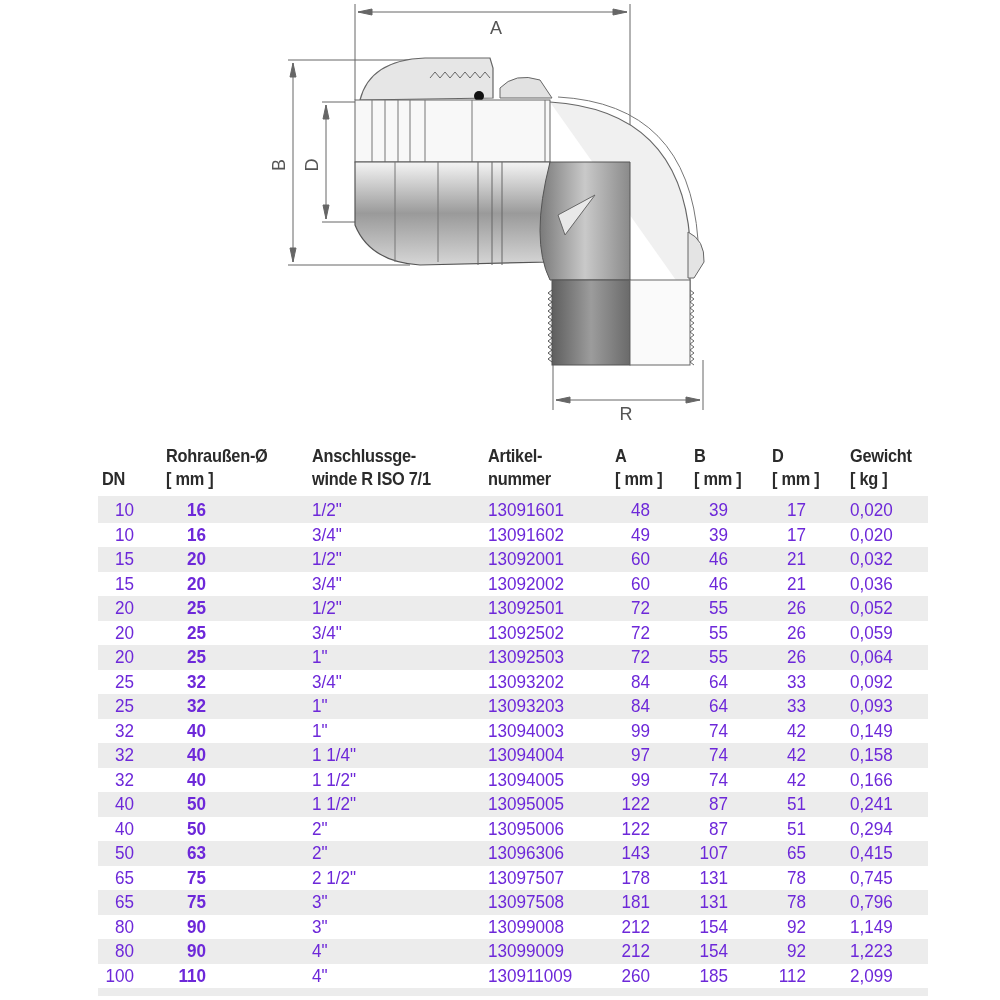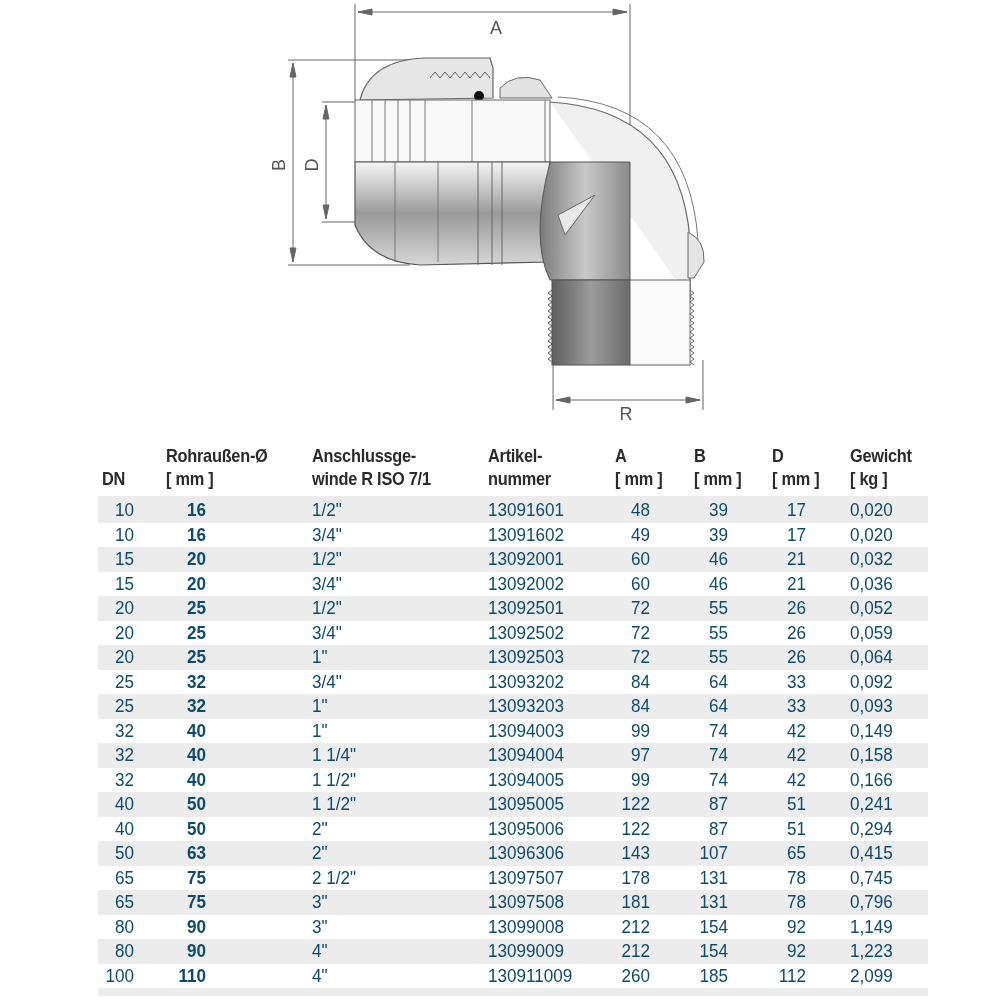--- a/index.html
+++ b/index.html
@@ -4,21 +4,21 @@
 <style>
   html, body { margin: 0; padding: 0; background: #ffffff; }
   body { width: 1000px; height: 1000px; position: relative; overflow: hidden;
          font-family: "Liberation Sans", "DejaVu Sans", sans-serif; color: #2a2a2a; }
   .drawing { position: absolute; left: 260px; top: 0; width: 480px; height: 432px; }
   .spec-table { position: absolute; left: 98px; top: 440px; width: 830px; }
   .hdr { position: relative; height: 56px; border-bottom: 2px solid #ececec; }
   .hcell { position: absolute; top: 4px; font-weight: bold; font-size: 19px; line-height: 23px;
            color: #2b2b2b; letter-spacing: -0.3px; transform: scaleX(0.86); transform-origin: left top; white-space: nowrap; }
   .hcell .l2 { display: block; }
-  .row { position: relative; height: 24.5px; font-size: 19px; line-height: 24.5px; color: #0c4a6e; }
+  .row { position: relative; height: 24.5px; font-size: 19px; line-height: 24.5px; color: #6d28d9; }
   .row:nth-child(odd) { background: #ececec; }
   .cell { position: absolute; top: 0; white-space: nowrap; transform: scaleX(0.9); transform-origin: left top; }
   .c-dn { left: 4px; width: 32px; text-align: right; transform-origin: right top; }
   .c-od { left: 68px; width: 40px; text-align: right; font-weight: bold; transform-origin: right top; }
   .c-th { left: 214px; }
   .c-art { left: 390px; }
   .c-a { left: 508px; width: 44px; text-align: right; transform-origin: right top; }
   .c-b { left: 584px; width: 46px; text-align: right; transform-origin: right top; }
   .c-d { left: 662px; width: 46px; text-align: right; transform-origin: right top; }
   .c-kg { left: 752px; }

